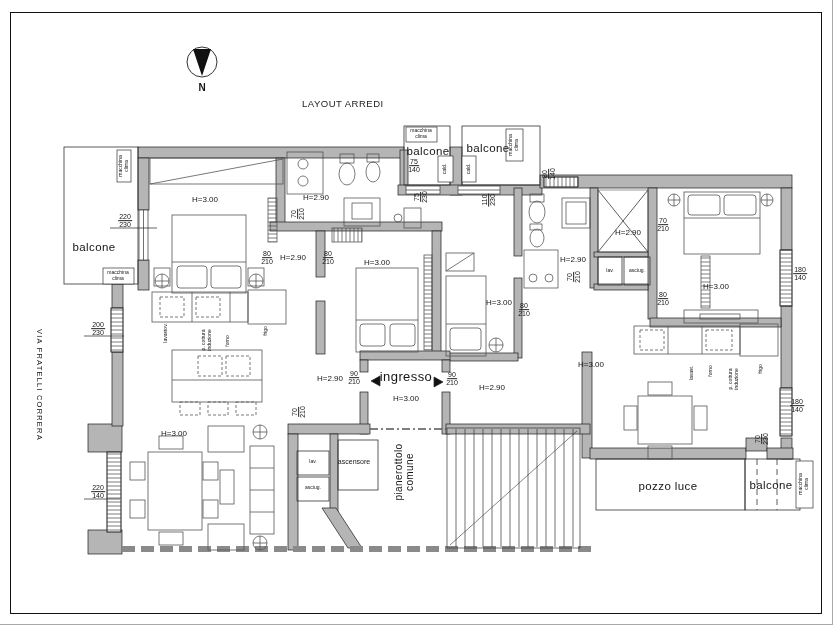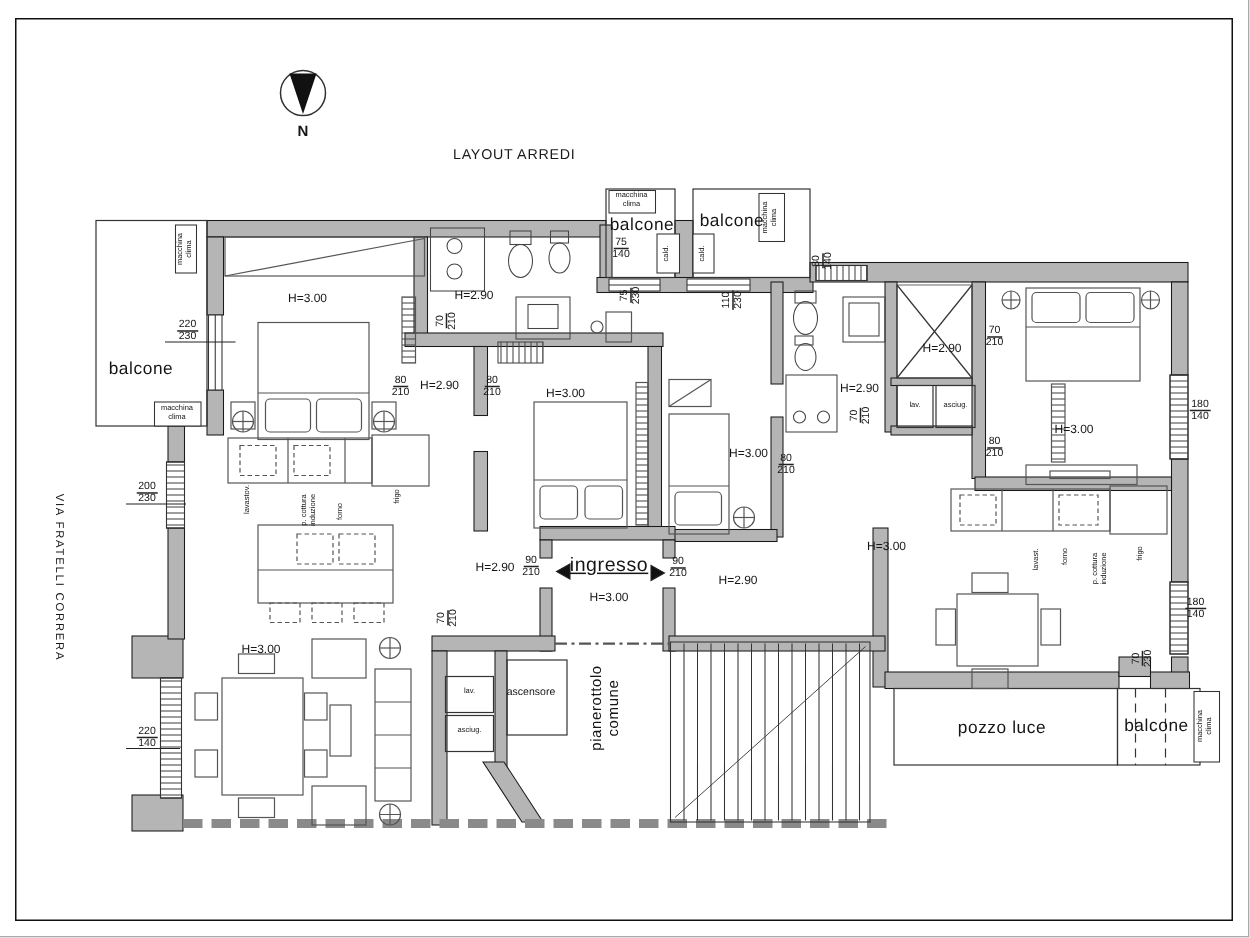--- a/index.html
+++ b/index.html
@@ -301,21 +301,21 @@
       <div class="lab lab-room" style="left: 174px; top: 434px;">H=3.00</div>
       <div class="lab lab-room" style="left: 591px; top: 365px;">H=3.00</div>
       <div class="lab lab-room" style="left: 492px; top: 388px;">H=2.90</div>
       <div class="lab lab-room" style="left: 330px; top: 379px;">H=2.90</div>
       <div class="lab lab-room" style="left: 406px; top: 399px;">H=3.00</div>
       <div class="lab lab-big" style="left: 94px; top: 247px;">balcone</div>
       <div class="lab lab-big" style="left: 428px; top: 151px;">balcone</div>
       <div class="lab lab-big" style="left: 488px; top: 148px;">balcone</div>
       <div class="lab lab-big" style="left: 771px; top: 485px;">balcone</div>
       <div class="lab lab-big" style="left: 668px; top: 486px;">pozzo luce</div>
-      <div class="lab lab-big" style="left: 406px; top: 377px; font-size: 13px; text-decoration: underline;">ingresso</div>
+      <div class="lab lab-big" style="left: 406px; top: 377px; font-size: 13px;">ingresso</div>
       <div class="lab lab-asc" style="left: 354px; top: 462px;">ascensore</div>
       <div class="lab lab-plc v" style="left: 404px; top: 472px;">pianerottolo
 comune</div>
       <div class="lab dim" style="left: 125px; top: 221px;"><b>220</b><span>230</span></div>
       <div class="lab dim" style="left: 98px; top: 329px;"><b>200</b><span>230</span></div>
       <div class="lab dim" style="left: 98px; top: 492px;"><b>220</b><span>140</span></div>
       <div class="lab dim" style="left: 267px; top: 258px;"><b>80</b><span>210</span></div>
       <div class="lab dim v" style="left: 298px; top: 214px;"><b>70</b><span>210</span></div>
       <div class="lab dim" style="left: 414px; top: 166px;"><b>75</b><span>140</span></div>
       <div class="lab dim v" style="left: 421px; top: 197px;"><b>75</b><span>230</span></div>

